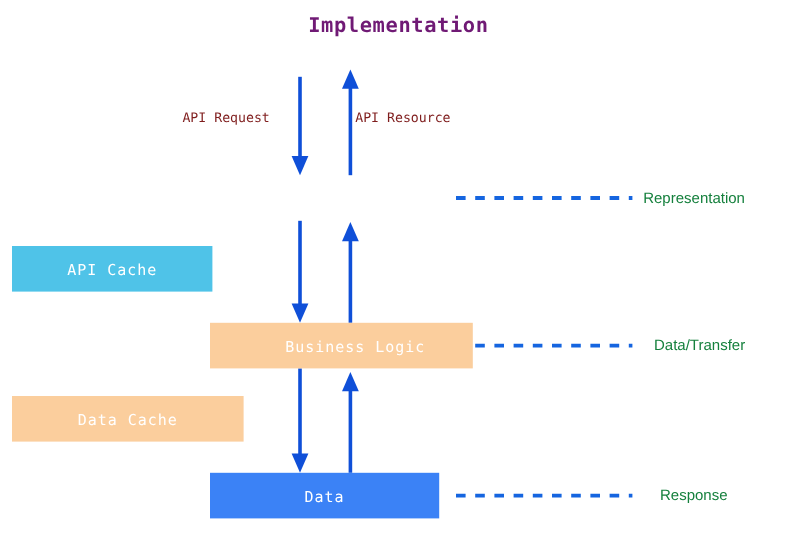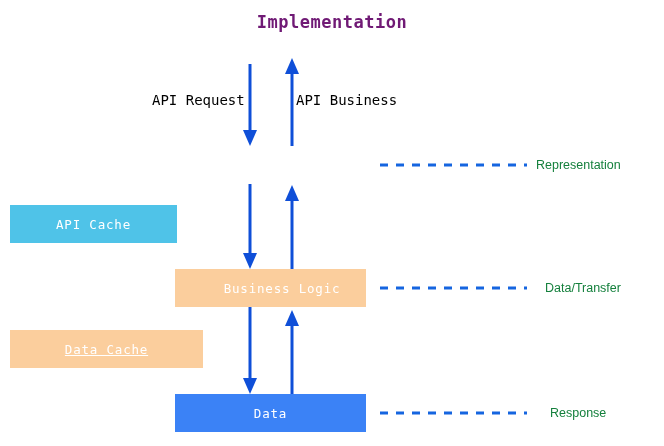--- a/index.html
+++ b/index.html
@@ -63,54 +63,53 @@
   .node-api-cache {
     left: 10px;
     top: 205px;
     width: 167px;
     height: 38px;
     background: #4FC3E8;
   }
   .node-business-logic {
     left: 175px;
     top: 269px;
-    width: 191px;
+    width: 219px;
     height: 38px;
     background: #FBCE9D;
     padding-left: 23px;
   }
   .node-data-cache {
     left: 10px;
     top: 330px;
     width: 193px;
     height: 38px;
     background: #FBCE9D;
-    text-decoration: underline;
   }
   .node-job-system {
     left: 337px;
     top: 330px;
     width: 191px;
     height: 38px;
     background: #CBC8CF;
   }
   .node-data {
     left: 175px;
     top: 394px;
     width: 191px;
     height: 38px;
     background: #3b82f6;
   }
 
   
   .flow-label {
     position: absolute;
     font-family: "DejaVu Sans Mono", "Liberation Mono", monospace;
-    font-size: 14px;
-    color: #000000;
+    font-size: 11px;
+    color: #7f1d1d;
     white-space: nowrap;
   }
   .flow-label-request  { left: 152px; top: 92px; }
   .flow-label-response { left: 296px; top: 92px; }
 
   
   .side-label {
     position: absolute;
     font-family: Liberation Sans, sans-serif;
     font-size: 12.5px;
@@ -178,21 +177,21 @@
       <line x1="292" y1="394" x2="292" y2="324" stroke="#0F4FD8" stroke-width="3"></line>
       <path d="M285,326 L299,326 L292,310 Z" fill="#0F4FD8"></path>
     </g>
 
     <line x1="380" y1="165" x2="527" y2="165" stroke="#1565E0" stroke-width="3.2" stroke-dasharray="8 8" stroke-linecap="butt"></line>
     <line x1="380" y1="288" x2="527" y2="288" stroke="#1565E0" stroke-width="3.2" stroke-dasharray="8 8" stroke-linecap="butt"></line>
     <line x1="380" y1="413" x2="527" y2="413" stroke="#1565E0" stroke-width="3.2" stroke-dasharray="8 8" stroke-linecap="butt"></line>
   </svg>
 
   <div class="flow-label flow-label-request">API Request</div>
-  <div class="flow-label flow-label-response">API Business</div>
+  <div class="flow-label flow-label-response">API Resource</div>
 
 
   <div class="node node-api-cache">
     <span>API Cache</span>
   </div>
 
   <div class="node node-business-logic">
     <span>Business Logic</span>
   </div>
 

